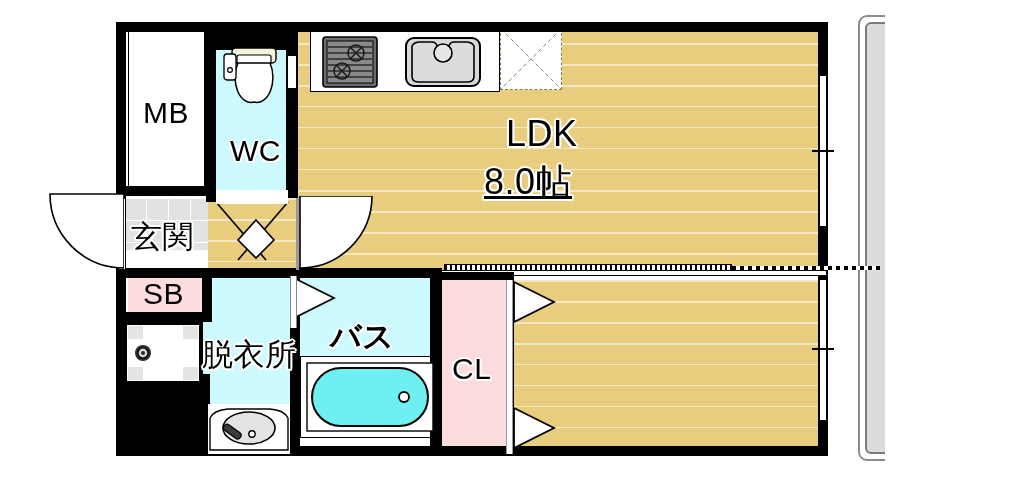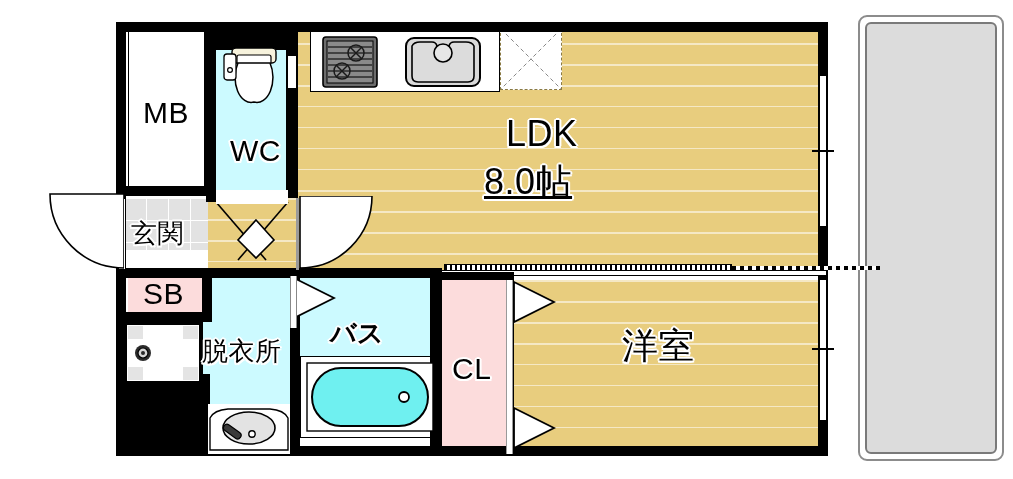--- a/index.html
+++ b/index.html
@@ -1,17 +1,17 @@
 <!DOCTYPE html>
 <html><head>
 <meta charset="utf-8">
 <style>
   html,body{margin:0;padding:0;background:#ffffff;}
   body{font-family:"Liberation Sans","DejaVu Sans",sans-serif;}
-  #plan{position:relative;width:1013px;height:479px;background:#ffffff;overflow:hidden;}
+  #plan{position:relative;width:885px;height:479px;background:#ffffff;overflow:hidden;}
   .abs{position:absolute;box-sizing:border-box;}
 
   
   .floor-wood{
     background-color:#e8cd7e;
     background-image:repeating-linear-gradient(to bottom,
       rgba(255,255,255,.55) 0px, rgba(255,255,255,.55) 1.5px,
       rgba(0,0,0,0) 1.5px, rgba(0,0,0,0) 21px);
   }
   .fill-cyan{background:#ccfaff;}
@@ -37,21 +37,21 @@
     white-space:nowrap;
     font-weight:500;
     text-shadow:
       2px 0 0 #fff,-2px 0 0 #fff,0 2px 0 #fff,0 -2px 0 #fff,
       1.5px 1.5px 0 #fff,-1.5px 1.5px 0 #fff,1.5px -1.5px 0 #fff,-1.5px -1.5px 0 #fff;
     letter-spacing:.5px;
   }
   .lbl-plain{text-shadow:none;}
   .lbl-big{font-size:36px;}
   .lbl-mid{font-size:30px;}
-  .lbl-sm{font-size:26px;}
+  .lbl-sm{font-size:31px;}
 
   .watermark{
     position:absolute;
     font-size:46px;
     color:#eceae0;
     font-family:"DejaVu Sans",sans-serif;
     letter-spacing:3px;
     font-weight:400;
     -webkit-text-stroke:1px #e3e0d4;
   }
@@ -249,17 +249,16 @@
   <div class="lbl lbl-sm" style="left:131px;top:216px;">玄関</div>
 
   <div class="lbl lbl-plain lbl-mid" style="left:143px;top:277px;">SB</div>
 
   <div class="lbl lbl-sm" style="left:202px;top:334px;">脱衣所</div>
 
   <div class="lbl lbl-sm" style="left:330px;top:316px;font-weight:bold;">バス</div>
 
   <div class="lbl lbl-mid" style="left:452px;top:352px;">CL</div>
 
-  <div class="lbl lbl-big" style="left:622px;top:322px;">洋室</div>
 
 
 
 </div>
 
 </body></html>

